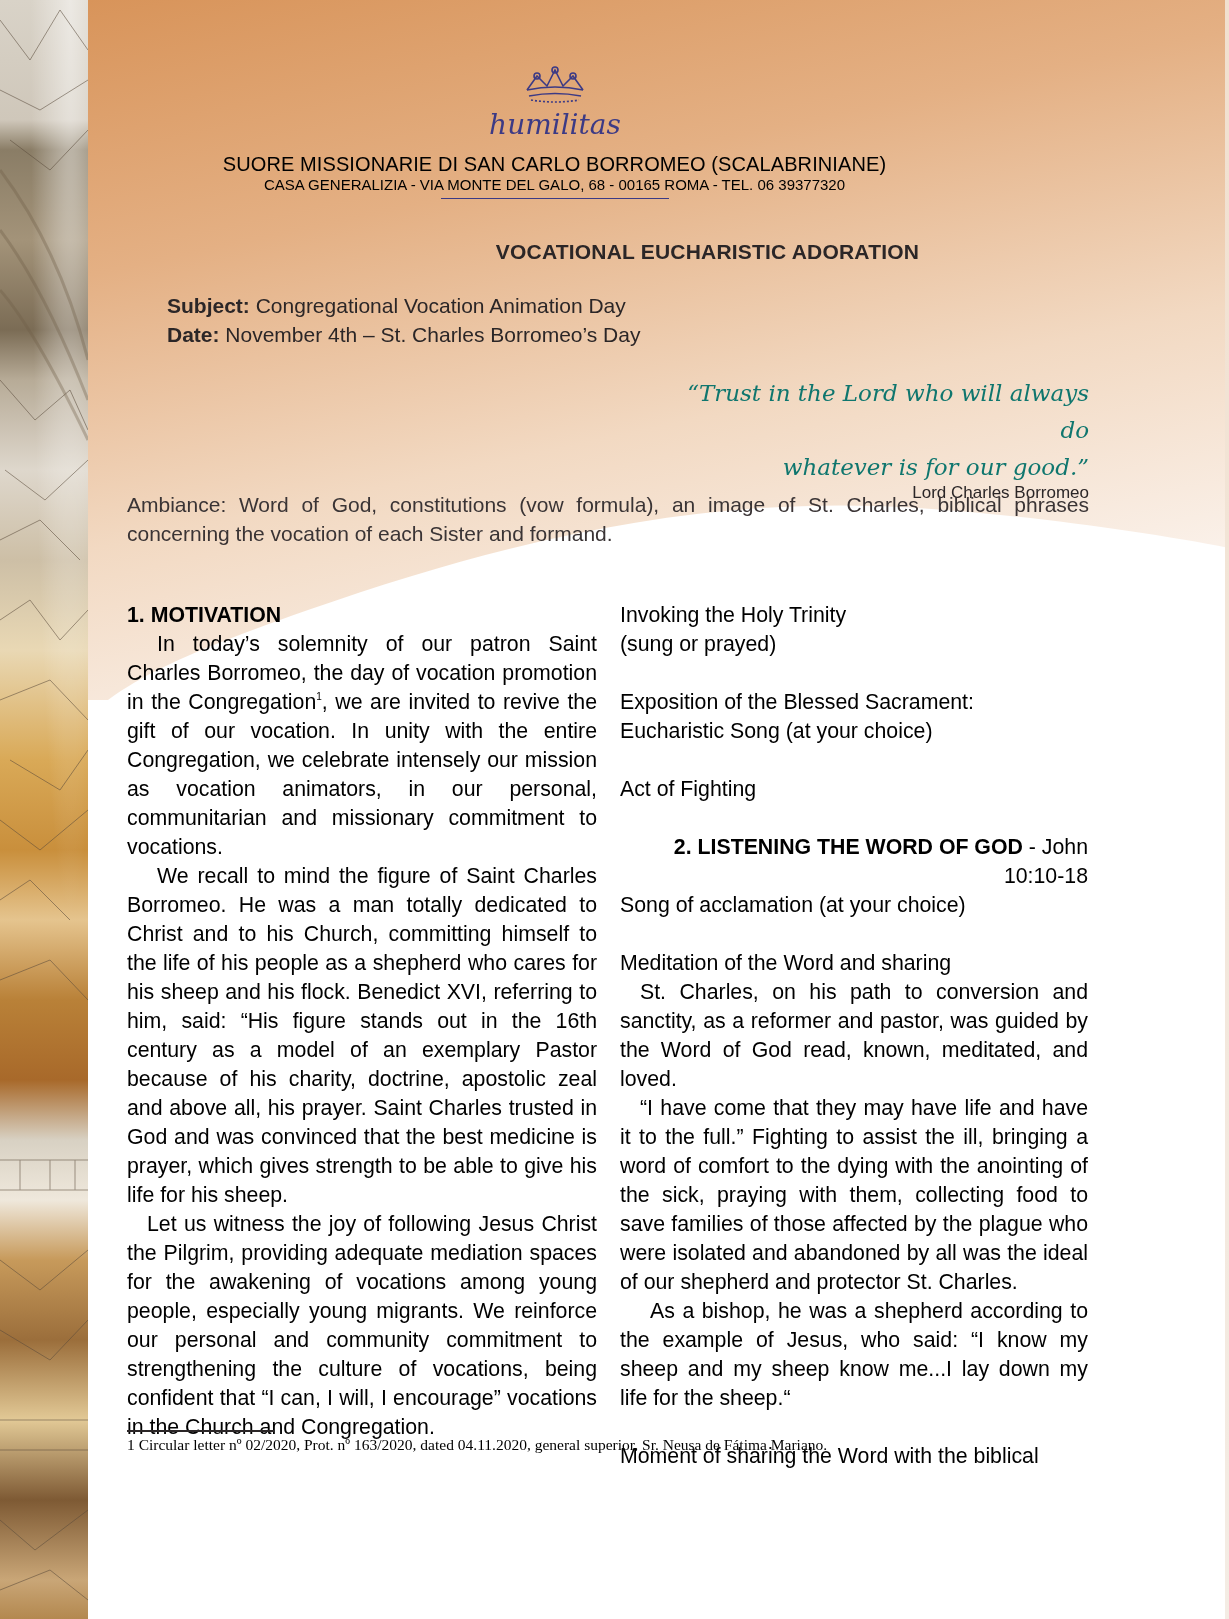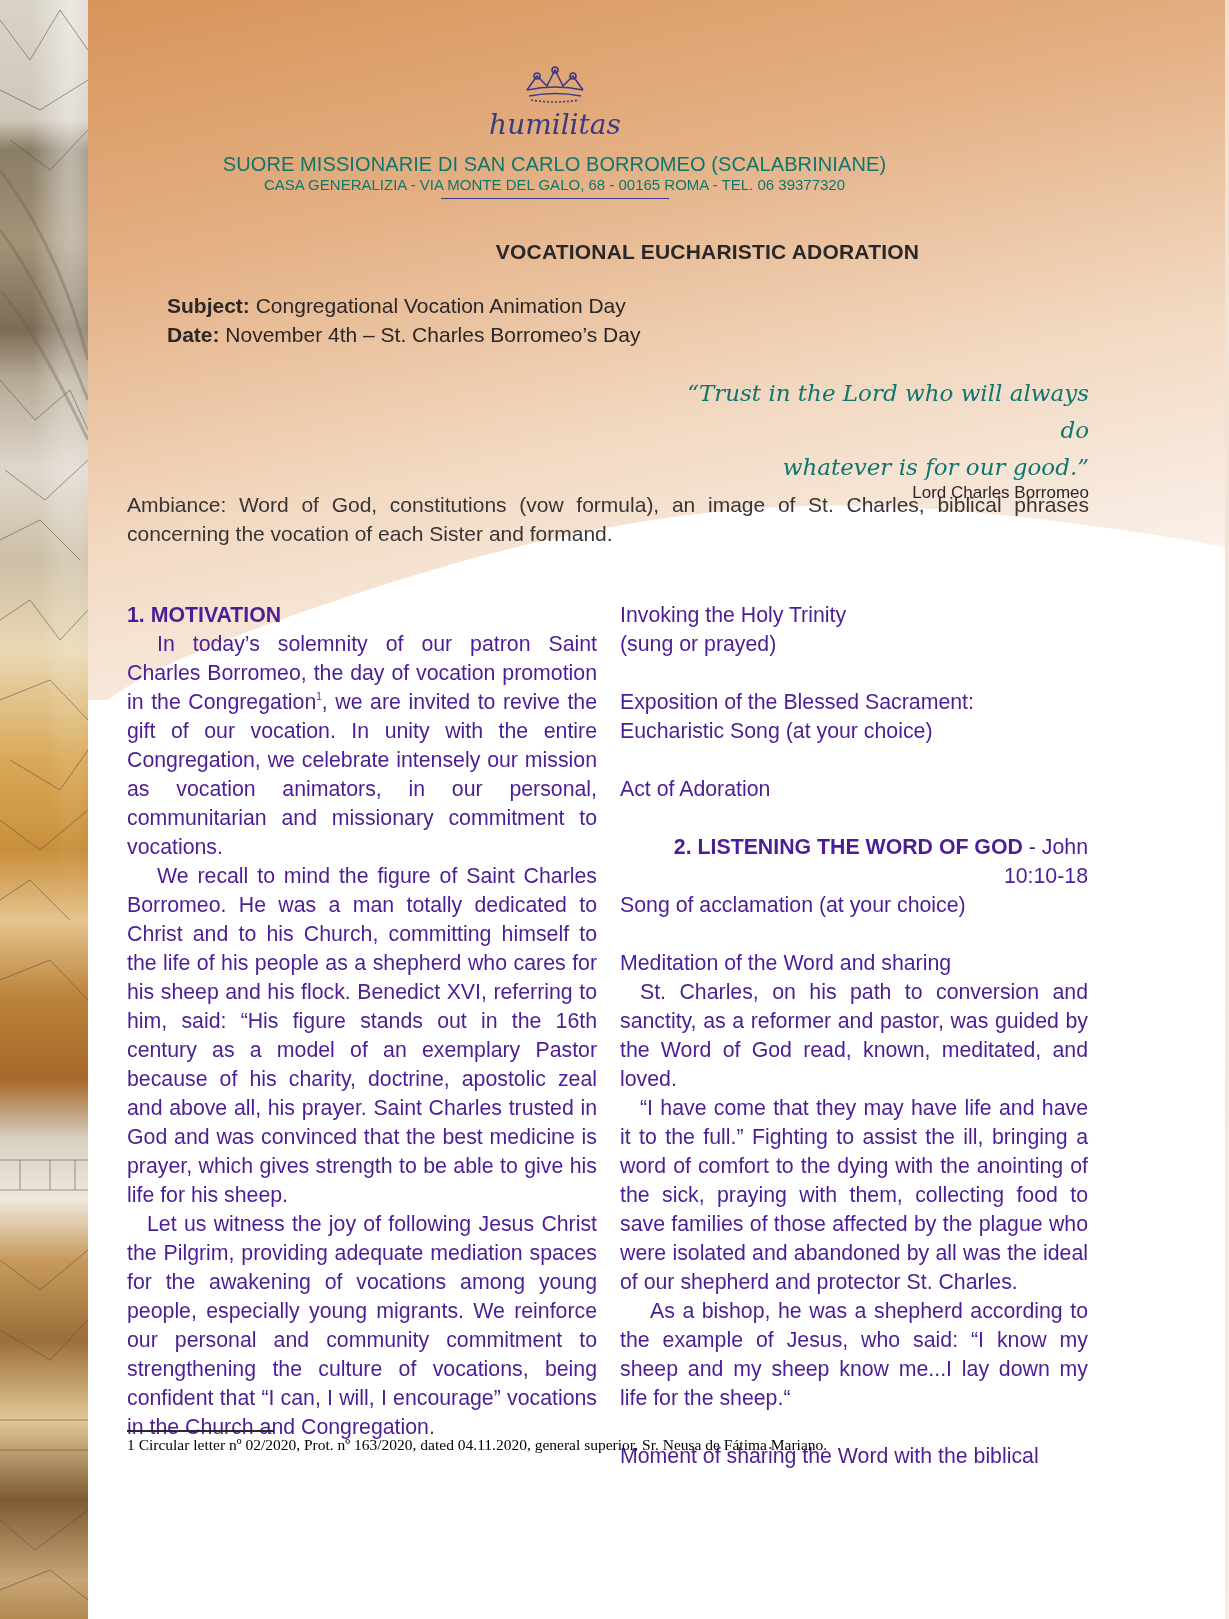--- a/index.html
+++ b/index.html
@@ -23,21 +23,21 @@
       overflow: hidden;
     }
     .mosaic svg { position: absolute; left: 0; top: 0; }
     
     .wave { position: absolute; left: 88px; top: 0; width: 1141px; height: 700px; }
     .right-edge {
       position: absolute; right: 0; top: 0; width: 4px; height: 1619px;
       background: linear-gradient(180deg, #f1e0cf 0, #f4ece4 100%);
     }
     
-    .letterhead { position: absolute; left: 88px; width: 933px; top: 64px; text-align: center; color: #0f766e; }
+    .letterhead { position: absolute; left: 88px; width: 933px; top: 64px; text-align: center; color: #000000; }
     .logo { display: inline-block; width: 140px; height: 80px; }
     .logo svg { width: 140px; height: 80px; display: block; margin: 0 auto; }
     .org-name { font-size: 20px; letter-spacing: 0.1px; margin-top: 4px; line-height: 24px; }
     .org-address { font-size: 15px; line-height: 18px; }
     .org-rule { width: 228px; height: 1px; background: #3c3a85; margin: 4px auto 0; }
 
     .doc-title {
       position: absolute; left: 88px; width: 1239px; top: 240px; text-align: center;
       font-weight: bold; font-size: 21px; color: #2b2627; letter-spacing: 0.2px;
     }
@@ -49,21 +49,21 @@
       font-family: "DejaVu Serif", serif; font-style: italic; font-size: 23px; line-height: 37px;
       color: #0f766e; width: 420px;
     }
     .epigraph .author { font-size: 17px; line-height: 20px; margin-top: -3px; }
 
     .ambiance {
       position: absolute; left: 127px; top: 490px; width: 962px;
       font-size: 21px; line-height: 29px; text-align: justify; color: #3a3435;
     }
 
-    .col { position: absolute; top: 601px; font-size: 21.3px; line-height: 29px; color: #4c1d95; }
+    .col { position: absolute; top: 601px; font-size: 21.3px; line-height: 29px; color: #000000; }
     .col-left { left: 127px; width: 470px; text-align: justify; }
     .col-right { left: 620px; width: 468px; text-align: justify; }
     .col p { margin: 0; }
     .indent { text-indent: 30px; }
     .indent-sm { text-indent: 20px; }
     .h-bold { font-weight: bold; }
     .gap { height: 29px; }
     sup { font-size: 10px; line-height: 0; vertical-align: 9px; }
 
     .fn-rule { position: absolute; left: 127px; top: 1430px; width: 147px; height: 2px; background: #2b2627; }
@@ -155,21 +155,21 @@
   <p class="indent-sm">Let us witness the joy of following Jesus Christ the Pilgrim, providing adequate mediation spaces for the awakening of vocations among young people, especially young migrants.  We reinforce our personal and community commitment to strengthening the culture of vocations, being confident that “I can, I will, I encourage” vocations in the Church and Congregation.</p>
 </div>
 
 <div class="col col-right" lang="en" style="hyphens:auto;">
   <p>Invoking the Holy Trinity</p>
   <p>(sung or prayed)</p>
   <div class="gap"></div>
   <p>Exposition of the Blessed Sacrament:</p>
   <p>Eucharistic Song (at your choice)</p>
   <div class="gap"></div>
-  <p>Act of Adoration</p>
+  <p>Act of Fighting</p>
   <div class="gap"></div>
   <p style="text-align:right;"><b>2. LISTENING THE WORD OF GOD</b><span> - John 10:10-18</span></p>
   <p>Song of acclamation (at your choice)</p>
   <div class="gap"></div>
   <p>Meditation of the Word and sharing</p>
   <p class="indent-sm">St. Charles, on his path to conversion and sanctity, as a reformer and pastor, was guided by the Word of God read, known, meditated, and loved.</p>
   <p class="indent-sm">“I have come that they may have life and have it to the full.” Fighting to assist the ill, bringing a word of comfort to the dying with the anointing of the sick, praying with them, collecting food to save families of those affected by the plague who were isolated and abandoned by all was the ideal of our shepherd and protector St. Charles.</p>
   <p class="indent">As a bishop, he was a shepherd according to the example of Jesus, who said: “I know my sheep and my sheep know me...I lay down my life for the sheep.“</p>
   <div class="gap"></div>
   <p style="text-align:left;">Moment of sharing the Word with the biblical</p>

